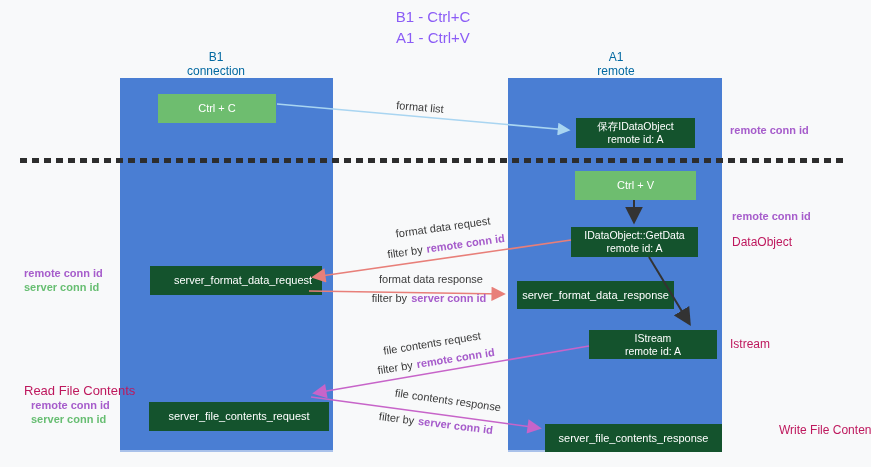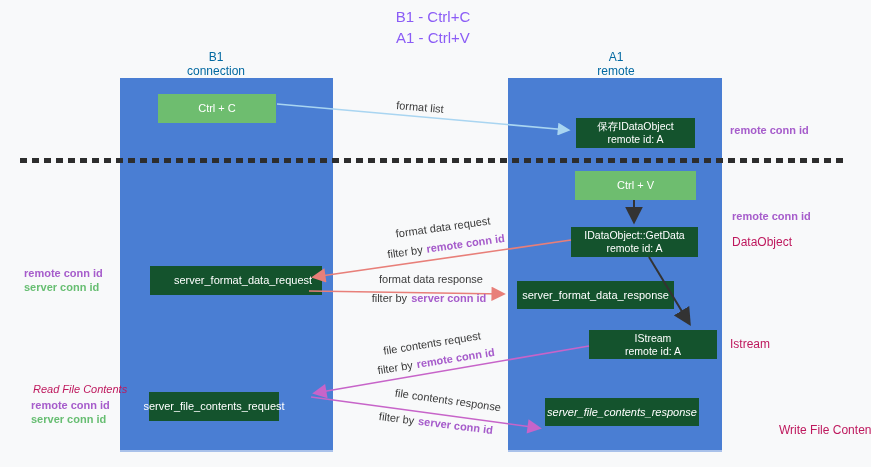--- a/index.html
+++ b/index.html
@@ -96,25 +96,25 @@
   <span>server_format_data_response</span>
 </div>
 
 <div class="node orange" style="left:589px;top:330px;width:128px;height:29px;">
   <div class="two">
     <div>IStream</div>
     <div>remote id: A</div>
   </div>
 </div>
 
-<div class="node orange" style="left:149px;top:392px;width:130px;height:29px;">
+<div class="node orange" style="left:149px;top:402px;width:180px;height:29px;">
   <span>server_file_contents_request</span>
 </div>
 
-<div class="node orange" style="left:545px;top:398px;width:154px;height:28px;font-style:italic;">
+<div class="node orange" style="left:545px;top:424px;width:177px;height:28px;">
   <span>server_file_contents_response</span>
 </div>
 
 <svg class="arrows" width="871" height="467" viewBox="0 0 871 467">
   <defs>
     <marker id="m-blue" viewBox="0 0 10 10" refX="8" refY="5" markerWidth="9" markerHeight="8" orient="auto">
         <path d="M0,0 L10,5 L0,10 z" fill="#a9d5f1"></path>
       </marker>
     <marker id="m-red" viewBox="0 0 10 10" refX="8" refY="5" markerWidth="10" markerHeight="9" orient="auto">
         <path d="M0,0 L10,5 L0,10 z" fill="#e87f79"></path>
@@ -158,15 +158,15 @@
 </div>
 
 <div class="side-label side-remote" style="left:730px;top:124px;">remote conn id</div>
 <div class="side-label side-remote" style="left:732px;top:210px;">remote conn id</div>
 <div class="side-plain" style="left:732px;top:235px;">DataObject</div>
 <div class="side-plain" style="left:730px;top:337px;">Istream</div>
 <div class="side-plain" style="left:735px;top:423px;margin-left:44px;">Write File Contents</div>
 
 <div class="side-label side-remote" style="left:24px;top:267px;">remote conn id</div>
 <div class="side-label side-server" style="left:24px;top:281px;">server conn id</div>
-<div class="side-plain" style="left:33px;top:383px;font-size:11px;font-style:italic;">Read File Contents</div>
+<div class="side-plain" style="left:24px;top:383px;font-size:13px;">Read File Contents</div>
 <div class="side-label side-remote" style="left:31px;top:399px;">remote conn id</div>
 <div class="side-label side-server" style="left:31px;top:413px;">server conn id</div>
 
 </body></html>

